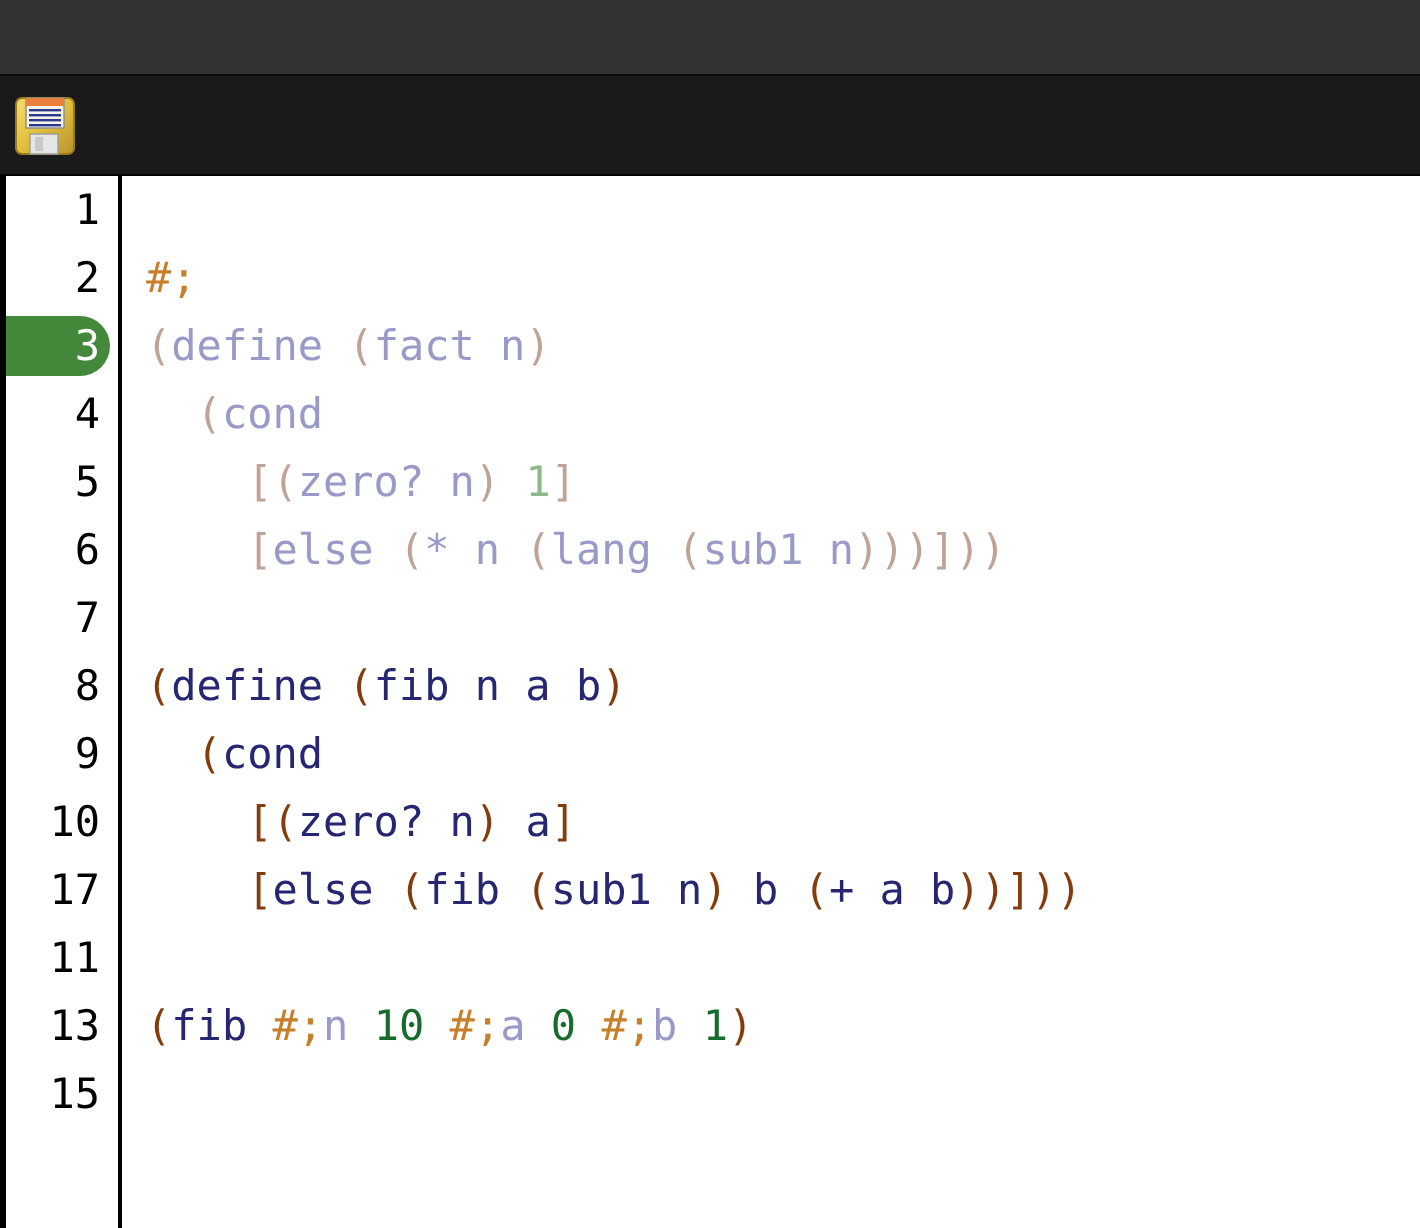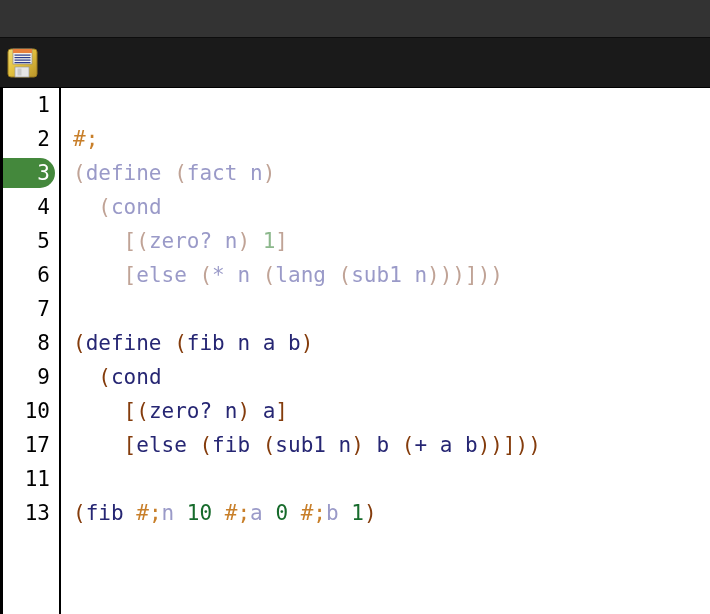--- a/index.html
+++ b/index.html
@@ -177,20 +177,21 @@
         <div class="gline">4</div>
         <div class="gline">5</div>
         <div class="gline">6</div>
         <div class="gline">7</div>
         <div class="gline">8</div>
         <div class="gline">9</div>
         <div class="gline">10</div>
         <div class="gline">17</div>
         <div class="gline">11</div>
         <div class="gline">13</div>
+        <div class="gline">15</div>
       </div>
     <div class="code-pane">
         <div class="cline">&nbsp;</div>
         <div class="cline"><span class="tok-hash">#;</span></div>
         <div class="cline"><span class="tok-cparen">(</span><span class="tok-cid">define </span><span class="tok-cparen">(</span><span class="tok-cid">fact n</span><span class="tok-cparen">)</span></div>
         <div class="cline"><span class="tok-plain">  </span><span class="tok-cparen">(</span><span class="tok-cid">cond</span></div>
         <div class="cline"><span class="tok-plain">    </span><span class="tok-cparen">[(</span><span class="tok-cid">zero? n</span><span class="tok-cparen">)</span><span class="tok-plain"> </span><span class="tok-cnum">1</span><span class="tok-cparen">]</span></div>
         <div class="cline"><span class="tok-plain">    </span><span class="tok-cparen">[</span><span class="tok-cid">else </span><span class="tok-cparen">(</span><span class="tok-cid">* n </span><span class="tok-cparen">(</span><span class="tok-cid">lang </span><span class="tok-cparen">(</span><span class="tok-cid">sub1 n</span><span class="tok-cparen">)))]))</span></div>
         <div class="cline">&nbsp;</div>
         <div class="cline"><span class="tok-paren">(</span><span class="tok-id">define </span><span class="tok-paren">(</span><span class="tok-id">fib n a b</span><span class="tok-paren">)</span></div>

